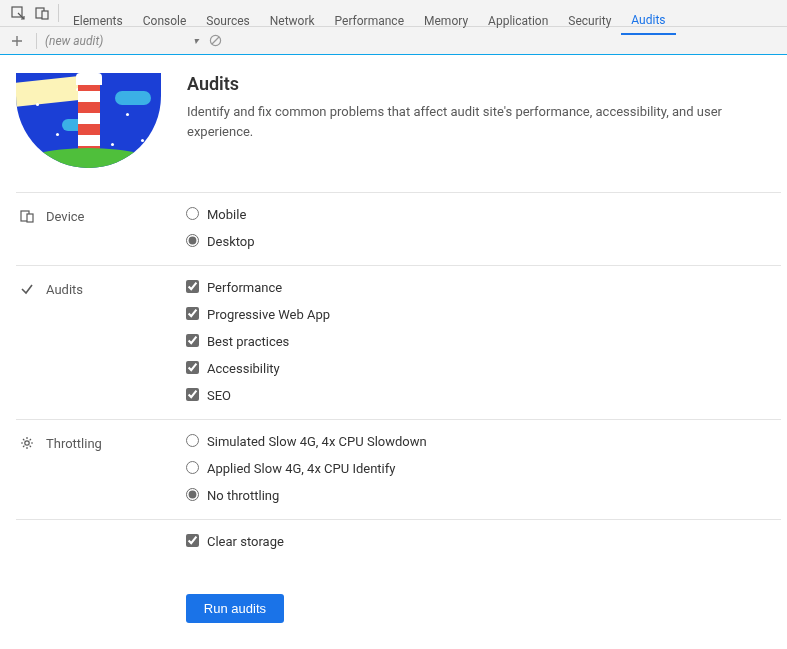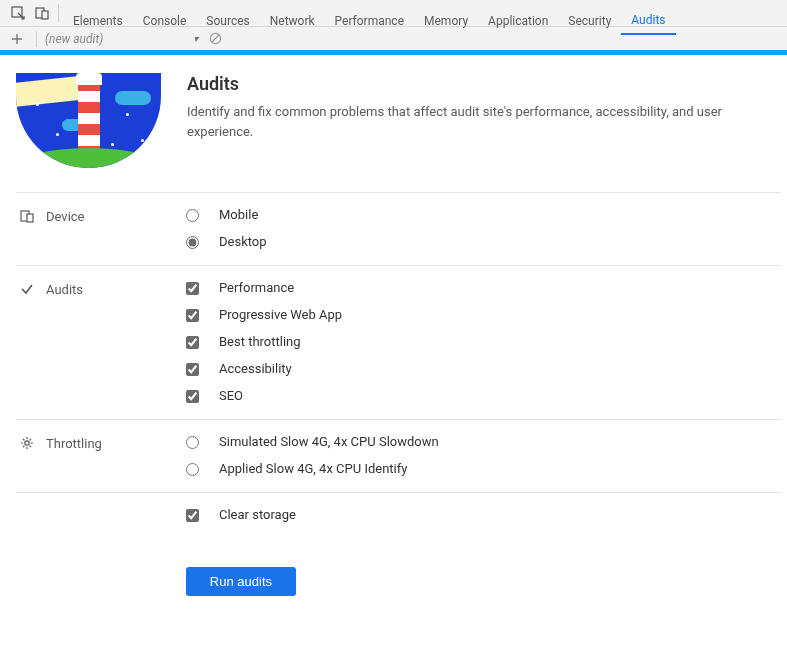--- a/index.html
+++ b/index.html
@@ -40,21 +40,21 @@
     color: #1a73e8;
     border-bottom: 2px solid #1a73e8;
     height: 27px;
     line-height: 25px;
   }
   
   .subtoolbar {
     display: flex;
     align-items: center;
     height: 28px;
-    border-bottom: 5px solid #0ea5e9;
+    border-bottom: 1px solid #0ea5e9;
     background: #f3f3f3;
     padding-left: 6px;
     gap: 6px;
     color: #888;
   }
   .subtoolbar .icon-btn {
     width: 22px; height: 22px;
     display: flex; align-items: center; justify-content: center;
     color: #777;
   }
@@ -117,21 +117,21 @@
     color: #5a5a5a;
     font-size: 13px;
     padding-left: 4px;
     padding-top: 2px;
   }
   .section .label .ico { width: 16px; color:#5a5a5a; }
   .section .options {
     display: flex; flex-direction: column; gap: 12px;
     font-size: 13px; color:#333;
   }
-  .opt { display:flex; align-items:flex-end; gap: 20px; }
+  .opt { display:flex; align-items:flex-start; gap: 8px; }
   .opt input { accent-color: #6b6b6b; }
   .run-btn {
     margin-top: 33px;
     background: #1a73e8;
     color: #fff;
     border: none;
     border-radius: 3px;
     padding: 7px 14px;
     font-size: 13px;
     cursor: pointer;
@@ -245,21 +245,21 @@
       <label class="opt">
         <input type="checkbox" checked="" style="">
         <span>Performance</span>
       </label>
       <label class="opt">
         <input type="checkbox" checked="" style="">
         <span>Progressive Web App</span>
       </label>
       <label class="opt">
         <input type="checkbox" checked="" style="">
-        <span>Best throttling</span>
+        <span>Best practices</span>
       </label>
       <label class="opt">
         <input type="checkbox" checked="" style="">
         <span>Accessibility</span>
       </label>
       <label class="opt">
         <input type="checkbox" checked="" style="">
         <span>SEO</span>
       </label>
     </div>
@@ -277,20 +277,24 @@
     </div>
     <div class="options">
       <label class="opt">
         <input type="radio" name="throttle" style="">
         <span>Simulated Slow 4G, 4x CPU Slowdown</span>
       </label>
       <label class="opt">
         <input type="radio" name="throttle" style="">
         <span>Applied Slow 4G, 4x CPU Identify</span>
       </label>
+      <label class="opt">
+        <input type="radio" name="throttle" checked="" style="">
+        <span>No throttling</span>
+      </label>
     </div>
   </div>
 
   <div class="section last">
     <div class="label"></div>
     <div class="options">
       <label class="opt">
         <input type="checkbox" checked="" style="">
         <span>Clear storage</span>
       </label>

